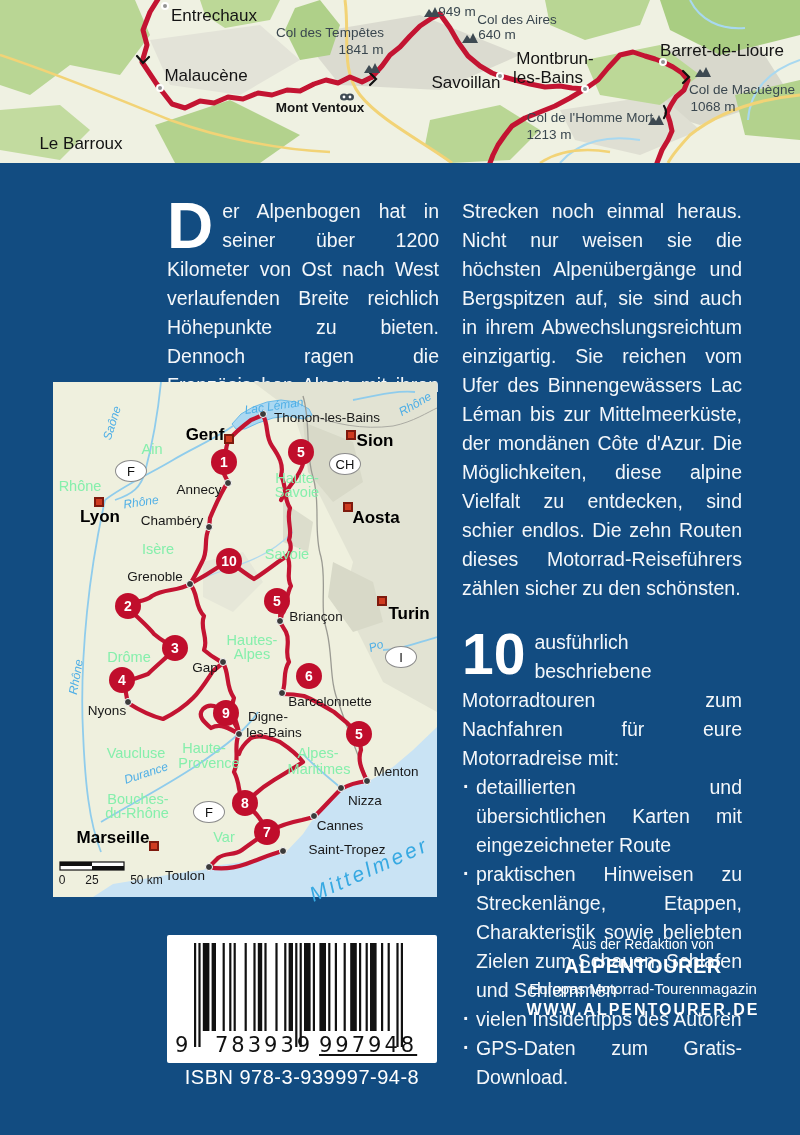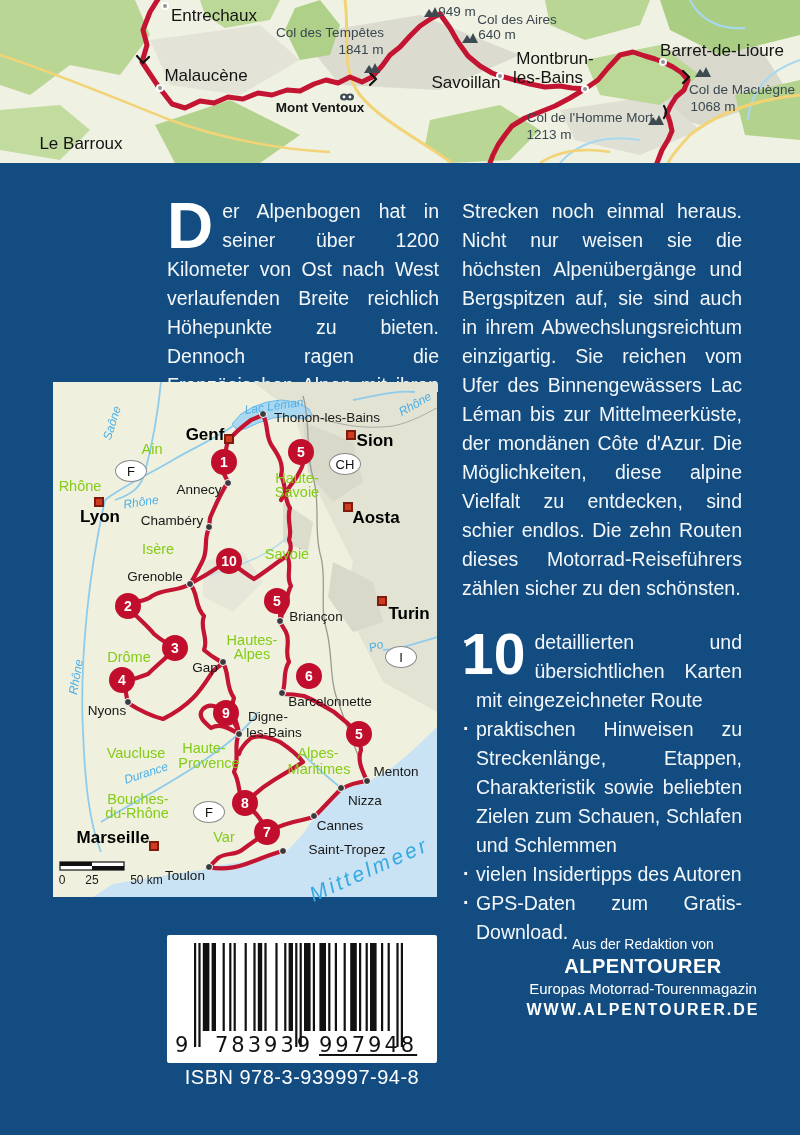--- a/index.html
+++ b/index.html
@@ -13,21 +13,21 @@
   
   .t-town{font-size:17px;color:#141414;}
   .t-town.bold{font-weight:700;font-size:13.5px;}
   .t-col{font-size:13.5px;color:#3a474f;font-weight:400;}
   .gdot{position:absolute;width:8px;height:8px;border-radius:50%;background:#929292;
         border:2px solid #fff;transform:translate(-50%,-50%);box-sizing:border-box;}
   .passicon{position:absolute;width:16px;height:12px;transform:translate(-50%,-50%);}
   
   .i-town{font-size:13.5px;color:#181818;}
   .i-major{font-size:17px;font-weight:700;color:#000;}
-  .i-region{font-size:14.5px;color:#84cc16;}
+  .i-region{font-size:14.5px;color:#86efac;}
   .i-river{font-size:12px;font-style:italic;color:#4fafe6;}
   .i-sea{font-size:21px;font-style:italic;color:#37a9e2;letter-spacing:3px;}
   .i-scale{font-size:12px;color:#1b1b1b;}
   .dot{position:absolute;width:8px;height:8px;border-radius:50%;background:#3b3b3b;
        border:1.5px solid #fff;transform:translate(-50%,-50%);box-sizing:border-box;}
   .sq{position:absolute;width:10px;height:10px;background:#cf3b20;border:2px solid #7e1a0e;
       transform:translate(-50%,-50%);box-sizing:border-box;}
   .badge{position:absolute;width:26px;height:26px;border-radius:50%;background:#c00e2c;
          color:#fff;font-weight:700;font-size:14px;display:flex;align-items:center;
          justify-content:center;transform:translate(-50%,-50%);}
@@ -159,21 +159,21 @@
       </div>
   </div>
 
   <div class="col col-left">
     <span class="dropcap">D</span><span>er Alpenbogen hat in seiner über 1200 Kilometer von Ost nach West verlaufenden Breite reichlich Höhepunkte zu bieten. Dennoch ragen die Französischen Alpen mit ihren Gipfeln, Pässen und</span>
   </div>
 
   <div class="col col-right">
     <div>Strecken noch einmal heraus. Nicht nur weisen sie die höchsten Alpenübergänge und Bergspitzen auf, sie sind auch in ihrem Abwechslungsreichtum einzigartig. Sie reichen vom Ufer des Binnengewässers Lac Léman bis zur Mittelmeerküste, der mondänen Côte d'Azur. Die Möglichkeiten, diese alpine Vielfalt zu entdecken, sind schier endlos. Die zehn Routen dieses Motorrad-Reiseführers zählen sicher zu den schönsten.</div>
     <div class="features">
-      <span class="bignum">10</span>
+      <span class="bignum">10</span><span>ausführlich beschriebene Motorradtouren zum Nachfahren für eure Motorradreise mit:</span>
       <div class="bullets">
         <div class="bullet">detaillierten und übersichtlichen Karten mit eingezeichneter Route</div>
         <div class="bullet">praktischen Hinweisen zu Streckenlänge, Etappen, Charakteristik sowie beliebten Zielen zum Schauen, Schlafen und Schlemmen</div>
         <div class="bullet">vielen Insidertipps des Autoren</div>
         <div class="bullet">GPS-Daten zum Gratis-Download.</div>
       </div>
     </div>
   </div>
 
   <div class="insetmap">

